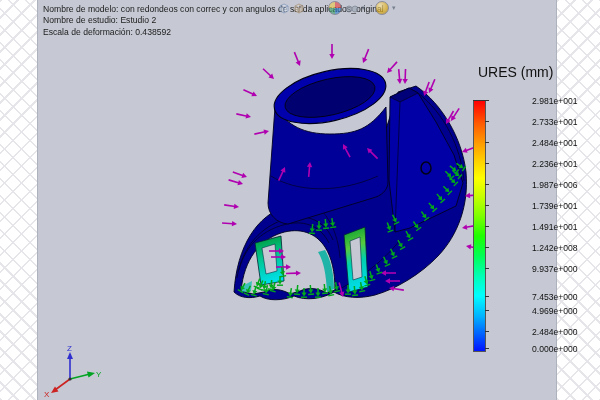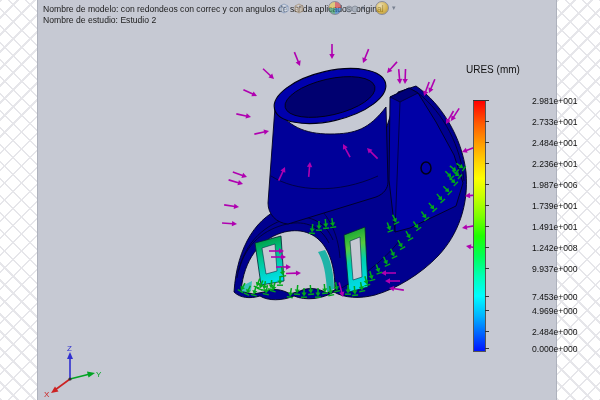--- a/index.html
+++ b/index.html
@@ -31,21 +31,21 @@
   .hud{position:absolute; left:240px; top:0px; height:16px; display:flex; align-items:center; gap:3px; opacity:.62;}
   .hud .caret{font-size:7px; color:#4a5568; line-height:16px;}
   .hud .sep{width:10px;}
   .cube{width:12px; height:12px; display:inline-block;}
   .ball{width:12px; height:12px; border-radius:50%; display:inline-block;}
   .ball.beach{background:conic-gradient(#e53e3e 0 90deg, #3182ce 90deg 180deg, #38a169 180deg 270deg, #ecc94b 270deg 360deg); border:1px solid #667;}
   .ball.gold{background:radial-gradient(circle at 35% 30%, #ffe9a0, #e0a800 60%, #8a6400); border:1px solid #667;}
   .glasses{width:14px; height:12px; display:inline-block;}
 
   
-  .legend-title{position:absolute; left:428px; top:64px; font-size:10px; color:#111;}
+  .legend-title{position:absolute; left:440px; top:64px; font-size:14px; color:#111;}
   .legend-bar{
     position:absolute; left:435px; top:100px; width:13px; height:252px;
     border:1px solid #555; box-sizing:border-box;
     background:linear-gradient(to bottom,
       #ff0000 0%, #ff5a00 9%, #ff9c00 17%, #ffd800 25%, #fdff00 31%,
       #c8ff00 38%, #7dff00 46%, #1eff00 54%, #00ff55 62%, #00ffb4 70%,
       #00fdff 78%, #00b4ff 86%, #0064ff 93%, #0013ff 100%);
   }
   .lg-label{position:absolute; left:452px; height:9px; font-size:8.6px; color:#111; white-space:nowrap;padding-left:42px;}
   .lg-label .tick{position:absolute; left:-5px; top:4px; width:4px; height:1px; background:#333; display:inline-block;}
@@ -63,20 +63,21 @@
 <div class="page">
 
   <div class="checker left"></div>
   <div class="checker right"></div>
 
   <div class="viewport">
 
     <div class="annot">
       <div>Nombre de modelo: con redondeos con correc y con angulos de salida aplicados_original</div>
       <div>Nombre de estudio: Estudio 2</div>
+      <div>Escala de deformación: 0.438592</div>
     </div>
 
     <svg class="model" viewBox="0 0 520 400">
       <defs>
         <linearGradient id="legGrad" x1="0" y1="0" x2="0.2" y2="1">
           <stop offset="0" stop-color="#00932e"></stop>
           <stop offset="0.45" stop-color="#00c389"></stop>
           <stop offset="1" stop-color="#00dfe8"></stop>
         </linearGradient>
         <linearGradient id="legGrad2" x1="0" y1="0" x2="0.15" y2="1">

